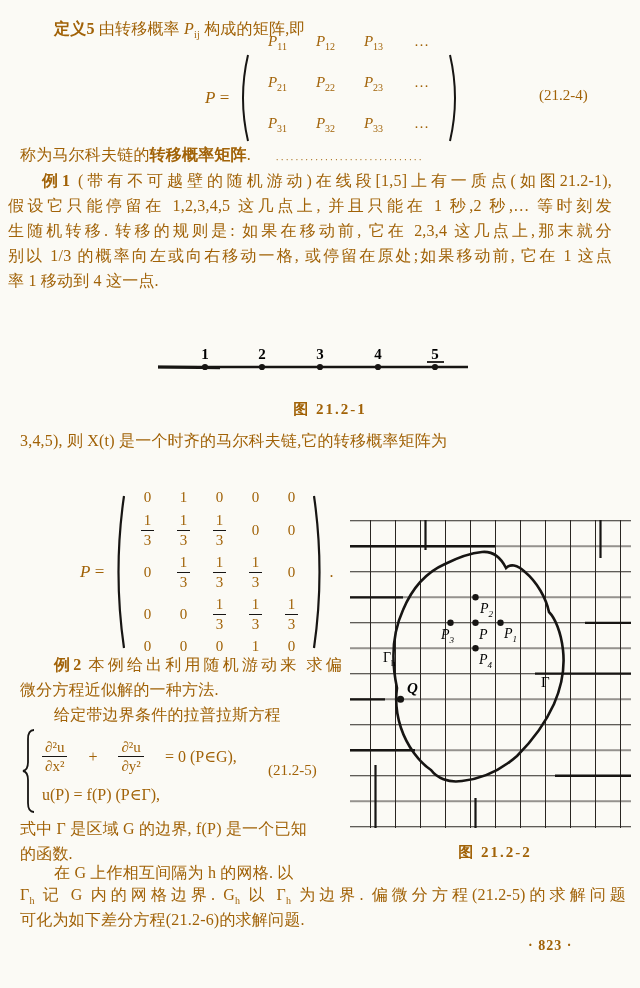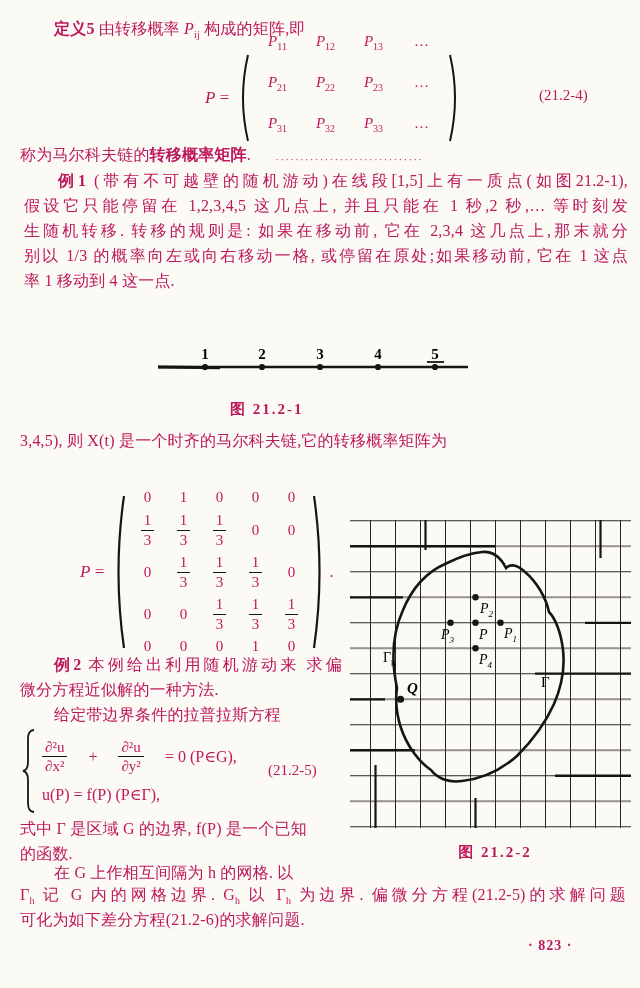--- a/index.html
+++ b/index.html
@@ -1,16 +1,16 @@
 <!DOCTYPE html>
 <html><head>
 <meta charset="utf-8">
 <style>
   html,body{margin:0;padding:0;}
-  .page{position:relative;width:640px;height:988px;background:#fbfaf5;color:#be185d;
+  .page{position:relative;width:640px;height:988px;background:#fbfaf5;color:#a16207;
         font-family:"Liberation Serif","DejaVu Serif",serif;overflow:hidden;}
   .abs{position:absolute;}
   .txt{font-size:16px;line-height:25px;letter-spacing:.2px;}
   .line{min-height:25px;}
   .just{text-align:justify;text-align-last:justify;}
   .b{font-weight:700;}
   .it{font-style:italic;}
   sub{font-size:10px;line-height:0;}
   .indent{padding-left:34px;}
   .caption{font-size:15px;letter-spacing:2px;font-weight:600;}
@@ -63,21 +63,21 @@
       <span class="m1dots">······························</span>
     </div>
     <svg width="13" height="92" viewBox="0 0 13 92">
       <path d="M2 3 Q12 46 2 89" stroke="#171513" stroke-width="2" fill="none"></path>
     </svg>
   </div>
   <div class="abs tag" style="left:539px;top:87px;">(21.2-4)</div>
 
   <div class="abs txt" style="left:20px;top:142px;width:604px;"><span>称为马尔科夫链的</span><span class="b">转移概率矩阵</span><span>.</span></div>
 
-  <div class="abs txt" style="left:24px;top:168px;width:604px;">
+  <div class="abs txt" style="left:8px;top:168px;width:604px;">
     <div class="line just indent"><span class="b">例1</span><span> (带有不可越壁的随机游动)在线段[1,5]上有一质点(如图21.2-1),</span></div>
     <div class="line just">假设它只能停留在 1,2,3,4,5 这几点上, 并且只能在 1 秒,2 秒,… 等时刻发</div>
     <div class="line just">生随机转移. 转移的规则是: 如果在移动前, 它在 2,3,4 这几点上,那末就分</div>
     <div class="line just">别以 1/3 的概率向左或向右移动一格, 或停留在原处;如果移动前, 它在 1 这点</div>
     <div class="line">率 1 移动到 4 这一点.</div>
   </div>
 
   <svg class="abs" style="left:150px;top:340px;" width="330" height="42" viewBox="0 0 330 42">
     <line x1="8" y1="27" x2="318" y2="27" stroke="#171513" stroke-width="2.4"></line>
     <line x1="8" y1="27" x2="70" y2="27.8" stroke="#171513" stroke-width="3"></line>
@@ -86,21 +86,21 @@
     <circle cx="170" cy="27" r="3.1" fill="#171513"></circle>
     <circle cx="228" cy="27" r="3.1" fill="#171513"></circle>
     <circle cx="285" cy="27" r="3.1" fill="#171513"></circle>
     <text x="55" y="19" text-anchor="middle" font-size="15" font-weight="bold">1</text>
     <text x="112" y="19" text-anchor="middle" font-size="15" font-weight="bold">2</text>
     <text x="170" y="19" text-anchor="middle" font-size="15" font-weight="bold">3</text>
     <text x="228" y="19" text-anchor="middle" font-size="15" font-weight="bold">4</text>
     <text x="285" y="19" text-anchor="middle" font-size="15" font-weight="bold">5</text>
     <line x1="277" y1="22" x2="294" y2="22" stroke="#171513" stroke-width="1.8"></line>
   </svg>
-  <div class="abs caption" style="left:230px;top:400px;width:200px;">图  21.2-1</div>
+  <div class="abs caption" style="left:230px;top:400px;width:200px;text-align:center;">图  21.2-1</div>
 
   <div class="abs txt" style="left:20px;top:428px;width:606px;">
     <div class="line">3,4,5), 则 X(t) 是一个时齐的马尔科夫链,它的转移概率矩阵为</div>
   </div>
 
   <div class="abs eqrow" style="left:80px;top:492px;height:160px;">
     <span class="lhs"><span class="it">P</span><span> = </span></span>
     <svg width="14" height="158" viewBox="0 0 14 158">
       <path d="M12 3 Q1 79 12 155" stroke="#171513" stroke-width="2.2" fill="none"></path>
     </svg>

